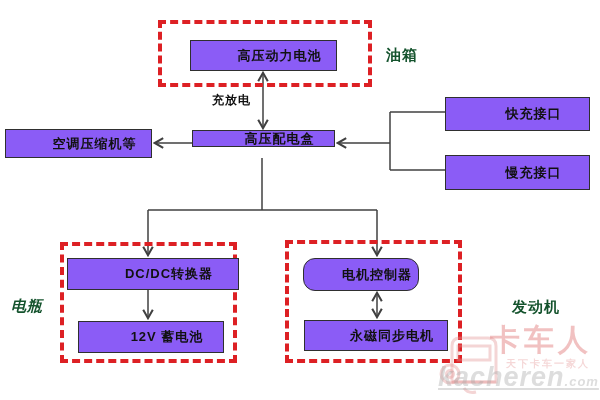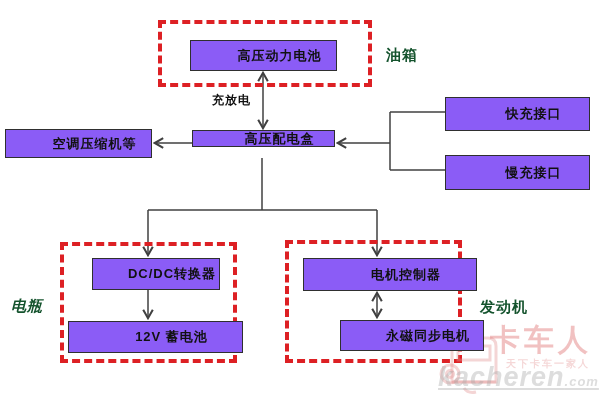--- a/index.html
+++ b/index.html
@@ -26,33 +26,33 @@
   .edge-label{
     position:absolute;color:#111111;font-size:12px;font-weight:bold;
     letter-spacing:1px;z-index:4;white-space:nowrap;
   }
   
   #n-battery{left:190px;top:40px;width:147px;height:31px;}
   #n-hvbox  {left:192px;top:130px;width:143px;height:17px;}
   #n-ac     {left:5px;  top:129px;width:147px;height:29px;text-align:right;}
   #n-fast   {left:445px;top:97px; width:145px;height:34px;font-family:Liberation Mono, monospace;}
   #n-slow   {left:445px;top:155px;width:145px;height:35px;}
-  #n-dcdc   {left:92px; top:258px;width:128px;height:32px;}
-  #n-12v    {left:68px; top:321px;width:175px;height:32px;}
-  #n-mctrl  {left:303px;top:258px;width:174px;height:33px;}
-  #n-pmsm   {left:304px;top:320px;width:144px;height:31px;margin-left:36px;}
+  #n-dcdc   {left:67px; top:258px;width:172px;height:32px;}
+  #n-12v    {left:78px; top:321px;width:146px;height:32px;}
+  #n-mctrl  {left:303px;top:258px;width:116px;height:33px;border-radius:12px;}
+  #n-pmsm   {left:304px;top:320px;width:144px;height:31px;}
   
   #g-fuel  {left:158px;top:20px; width:214px;height:67px;}
   #g-batt  {left:60px; top:242px;width:177px;height:121px;}
   #g-engine{left:285px;top:240px;width:177px;height:123px;}
   
   #l-fuel  {left:386px;top:46px;}
   #l-charge{left:212px;top:92px;}
   #l-batt  {left:11px; top:297px;font-style:italic;}
-  #l-engine{left:480px;top:298px;}
+  #l-engine{left:512px;top:298px;}
   
   #watermark{position:absolute;left:430px;top:300px;width:170px;height:100px;z-index:2;}
   #wm-brand{
     position:absolute;left:60px;top:20px;font-size:30px;font-weight:bold;
     color:rgba(224,118,118,0.45);letter-spacing:4px;white-space:nowrap;
   }
   #wm-slogan{
     position:absolute;left:76px;top:57px;font-size:10px;
     color:rgba(228,150,150,0.38);letter-spacing:2px;white-space:nowrap;font-weight:bold;
   }

